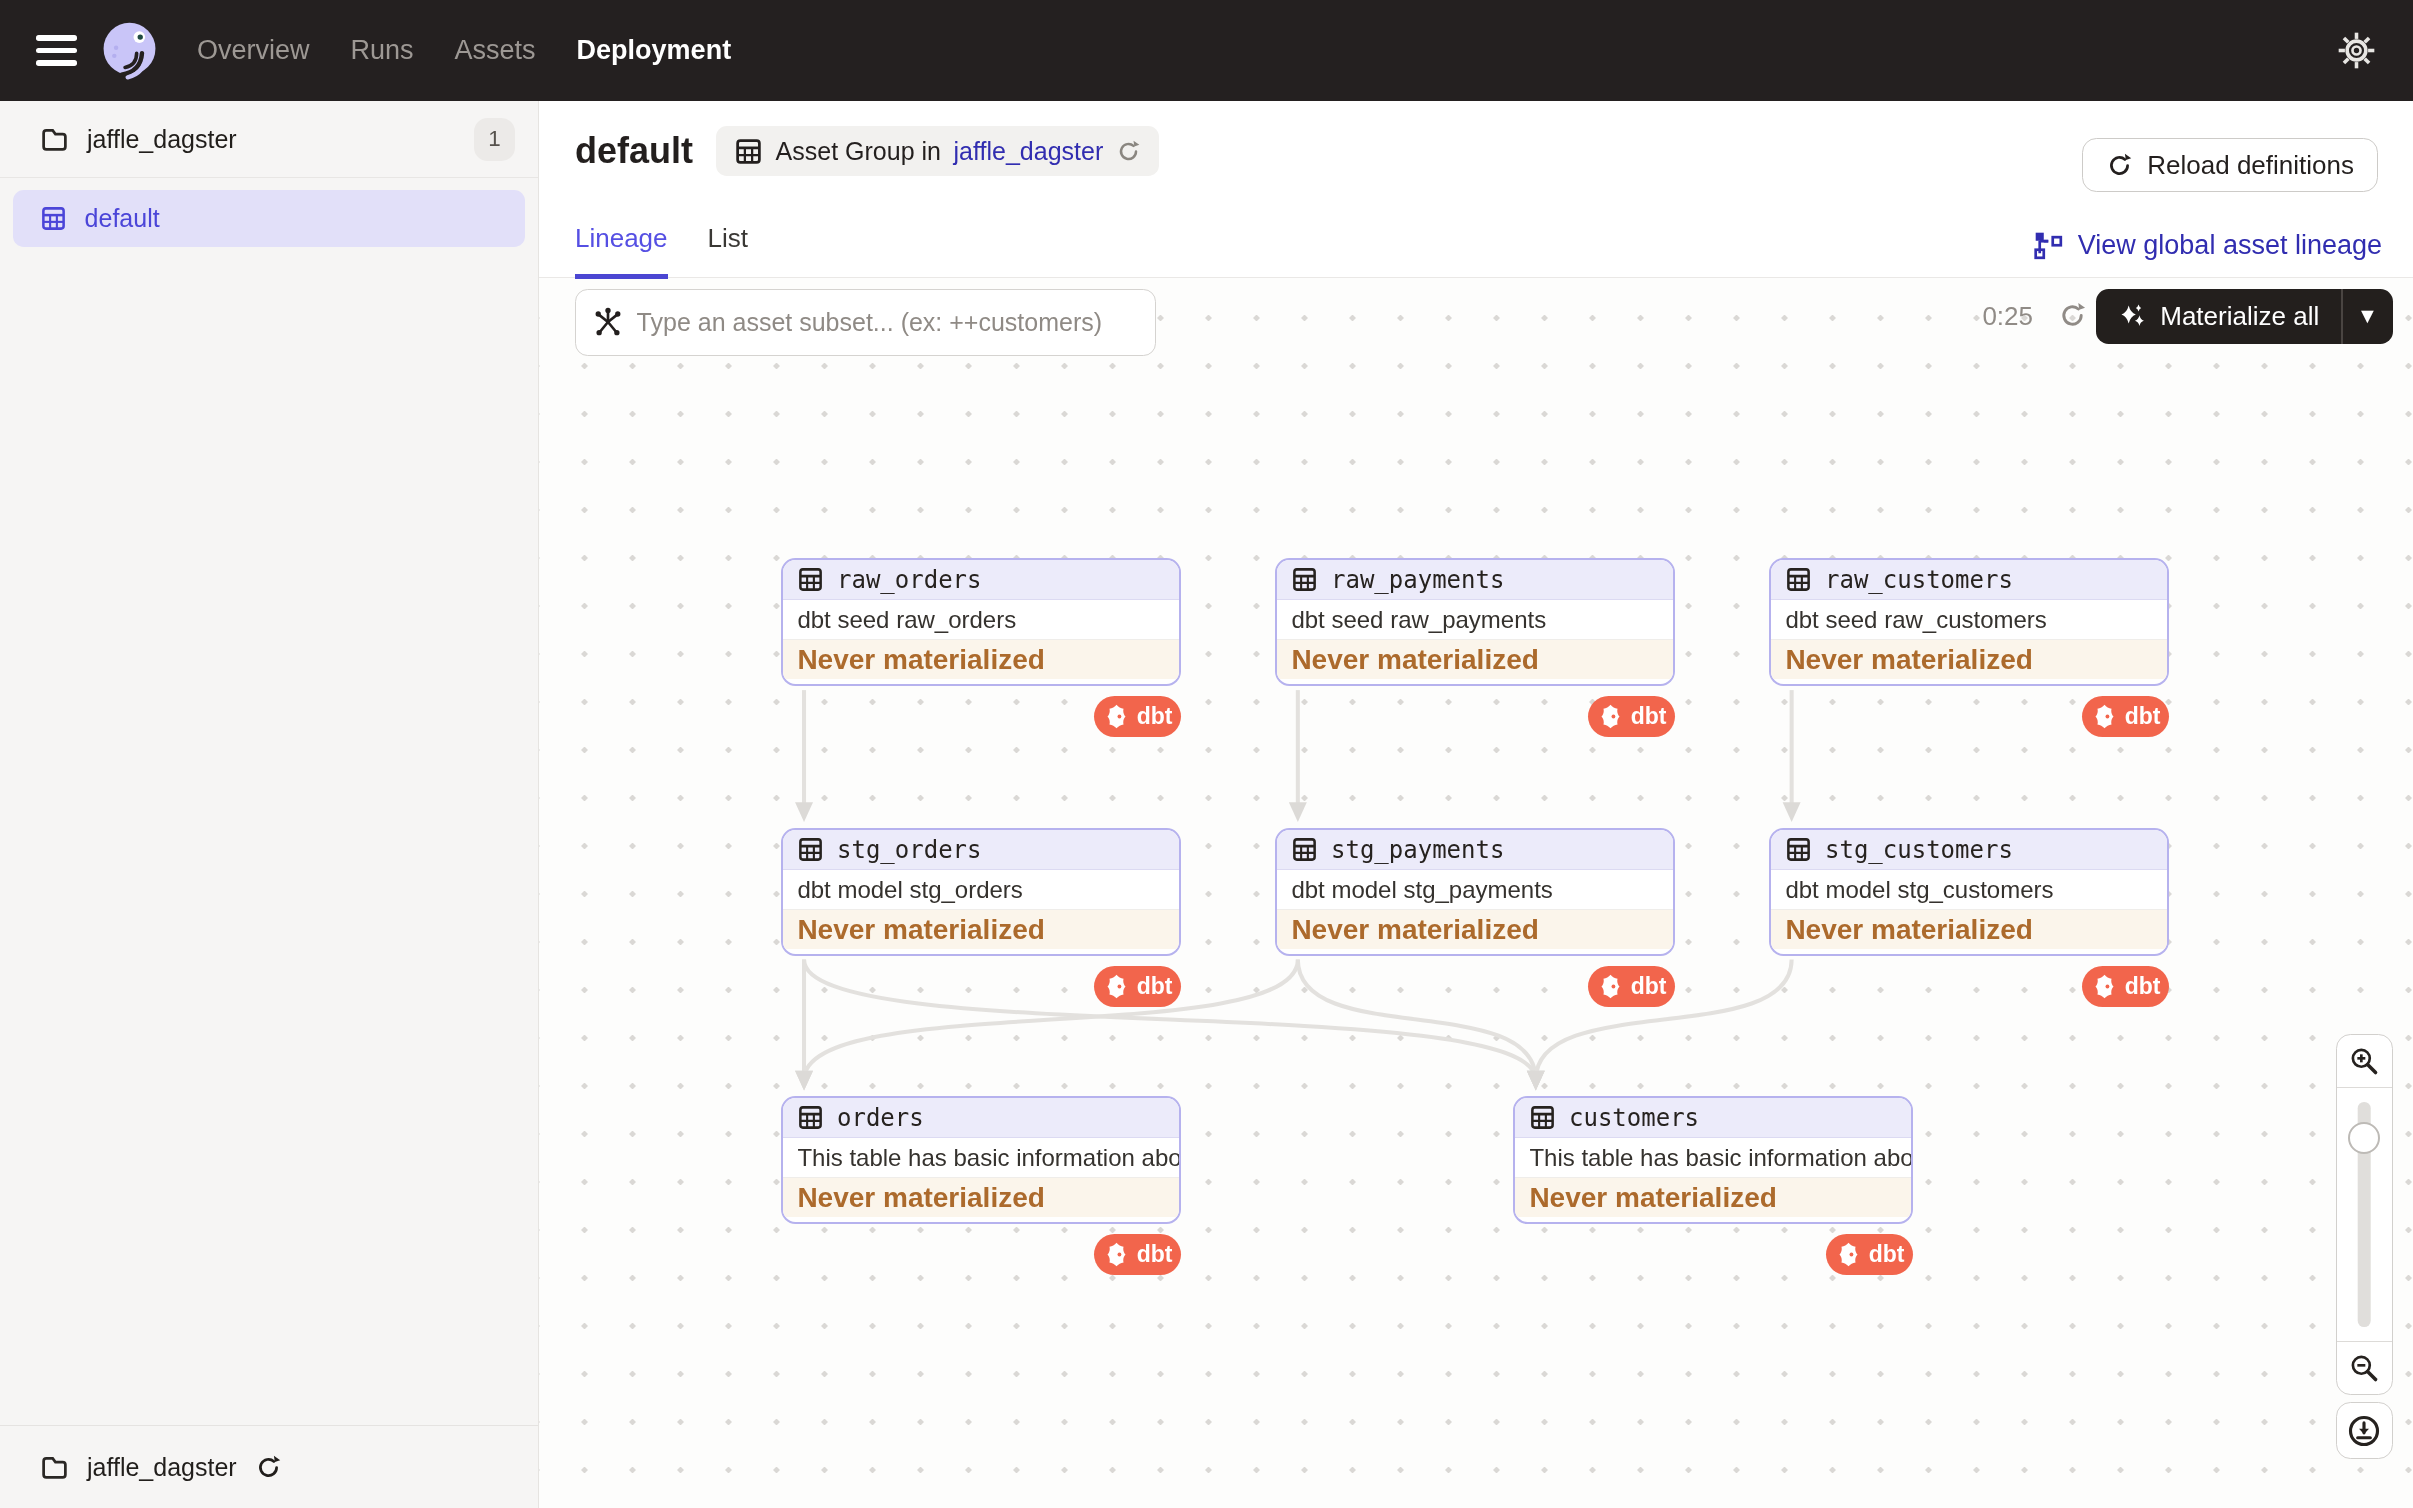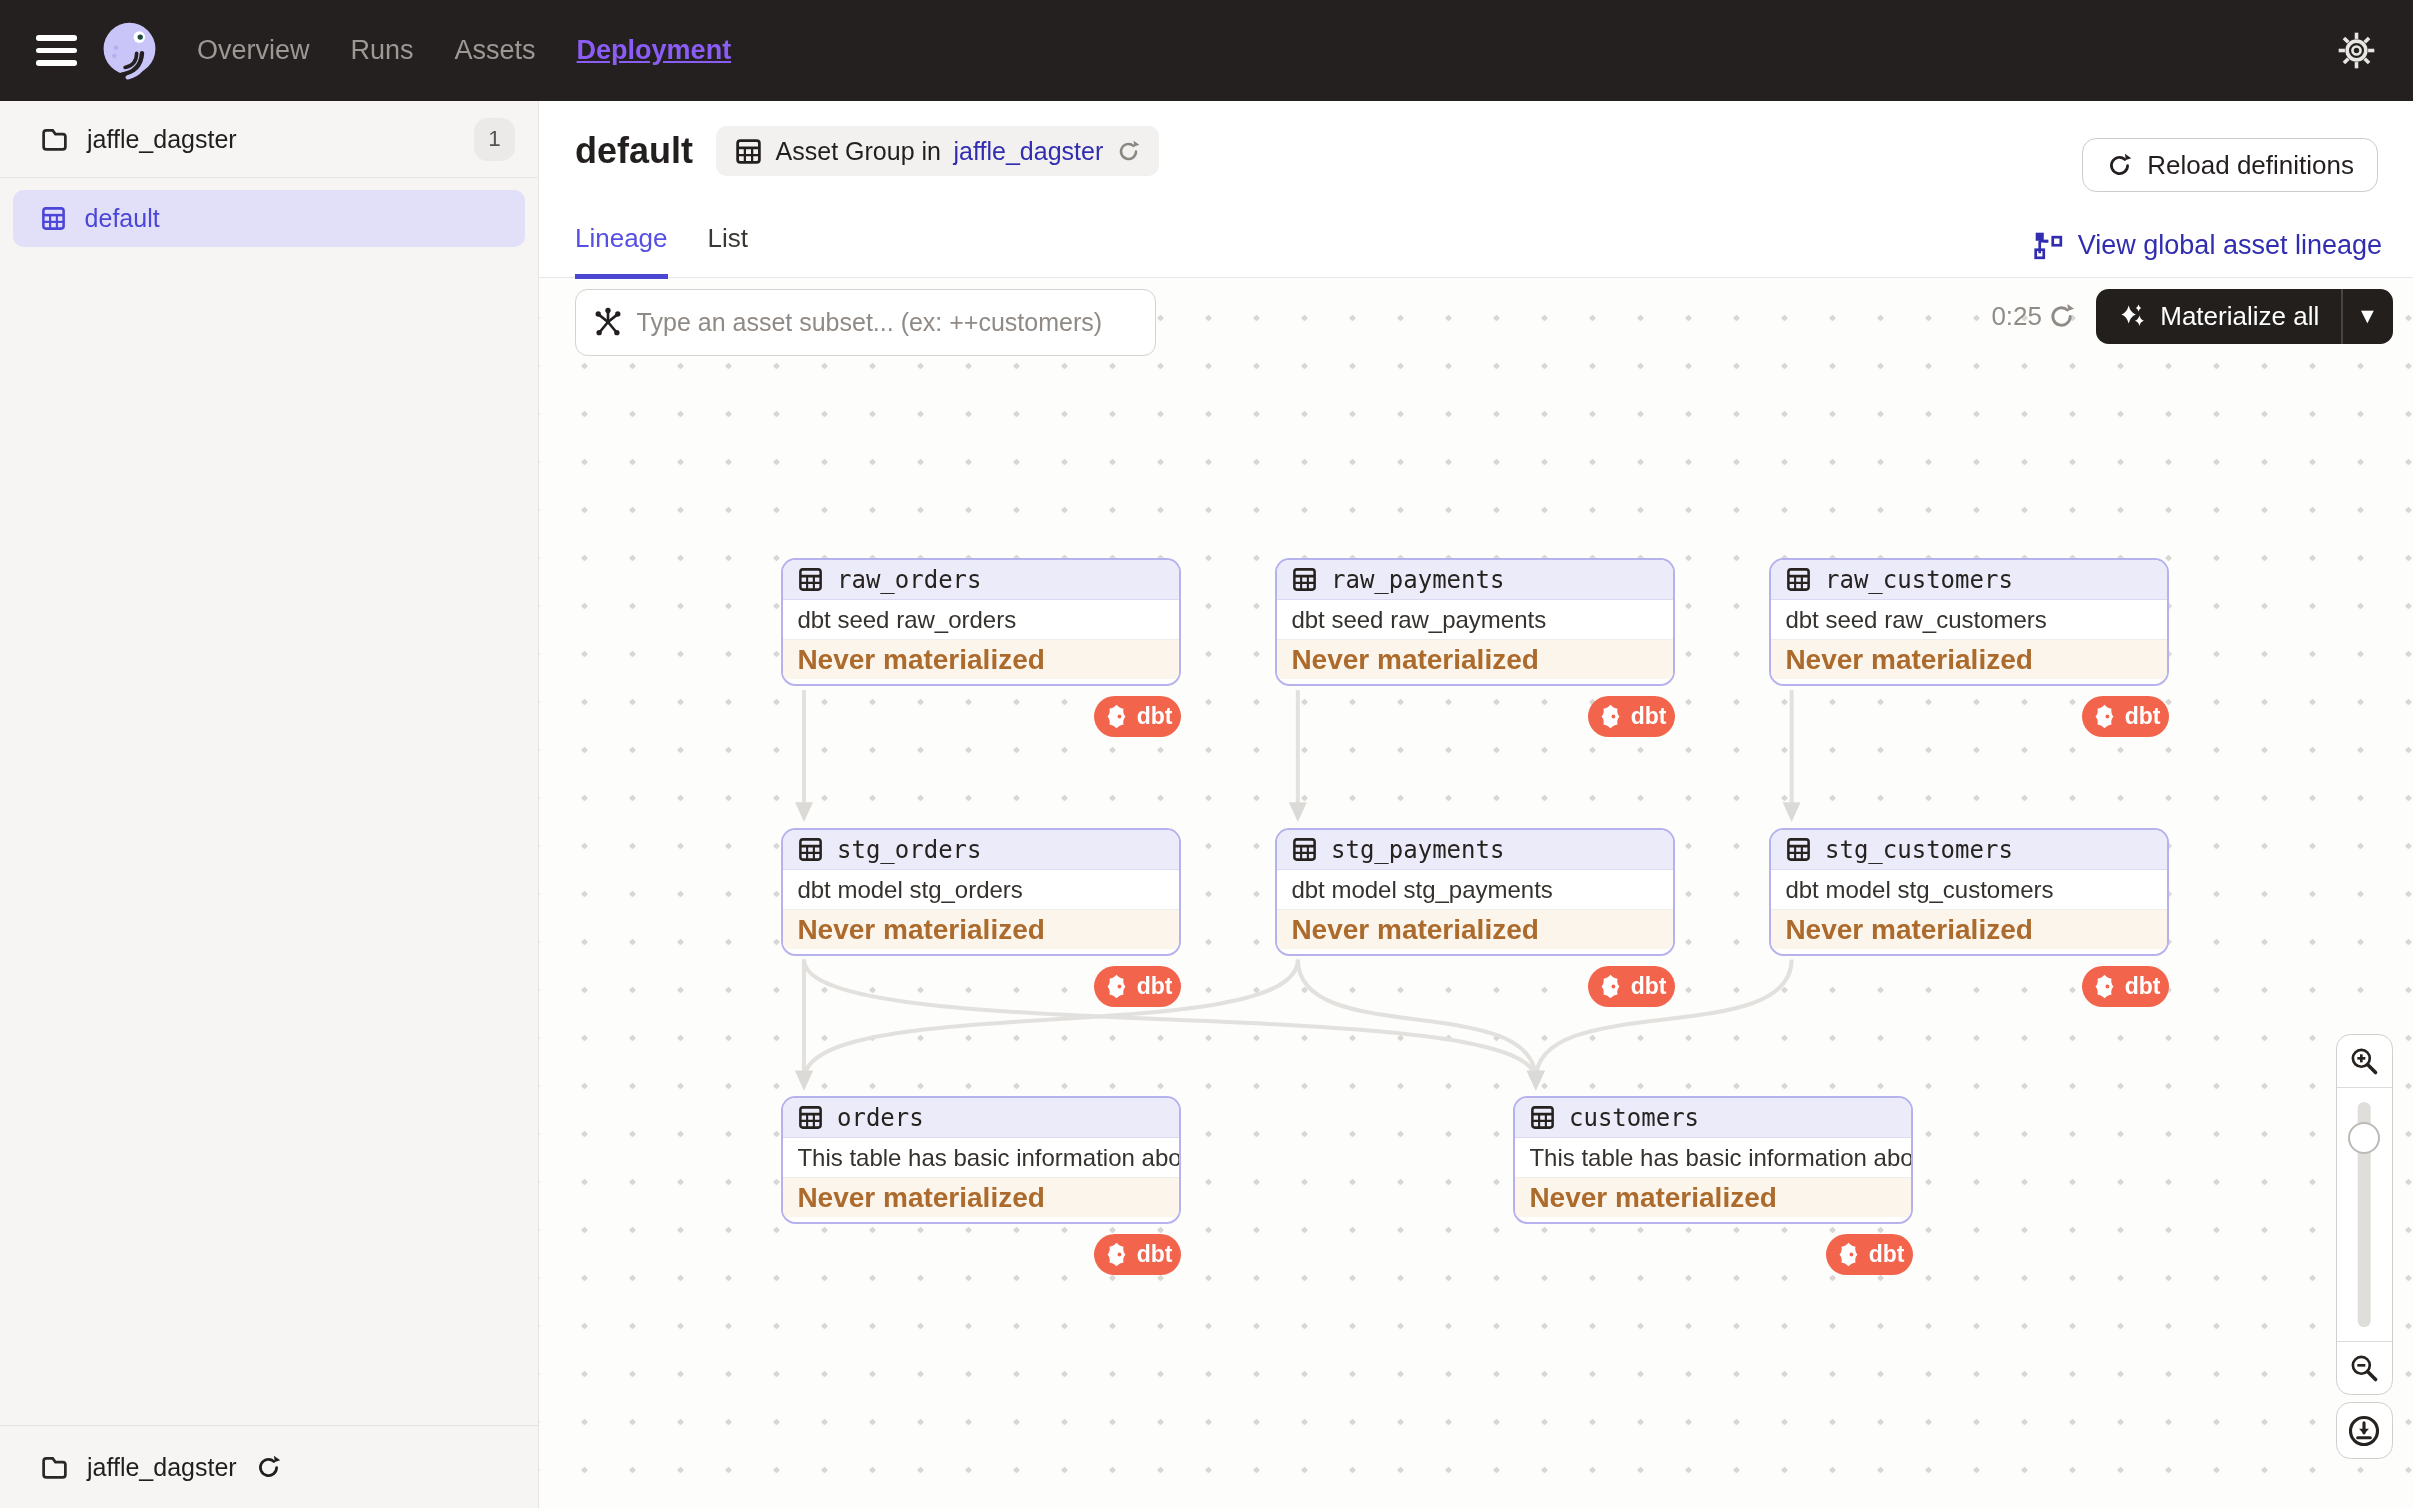--- a/index.html
+++ b/index.html
@@ -13,21 +13,21 @@
   
   .nav {
     position:absolute; left:0; top:0; width:2413px; height:101px;
     background:#242020; display:flex; align-items:center; padding:0 36px; z-index:50;
   }
   .burger { width:41px; height:30.5px; display:flex; flex-direction:column; justify-content:space-between; cursor:pointer; }
   .burger span { display:block; height:5.4px; border-radius:2.7px; background:#fff; }
   .logo { width:59px; height:59px; margin-left:23px; margin-right:38px; }
   .nav-items { display:flex; align-items:center; gap:41px; }
   .nav-item { font-size:27px; font-weight:500; color:#9D9894; cursor:pointer; }
-  .nav-item.active { color:#8b5cf6; font-weight:700;text-decoration:underline; }
+  .nav-item.active { color:#ffffff; font-weight:700; }
   .nav-right { margin-left:auto; display:flex; align-items:center; gap:30.5px; }
   .search-pill {
     width:289px; height:52px; border-radius:26px; background:#3B3633;
     display:flex; align-items:center; position:relative; cursor:text;
   }
   .search-iconwrap { width:52px; height:52px; border-radius:50%; background:#2B2623;
     display:flex; align-items:center; justify-content:center; flex:0 0 auto; }
   .search-pill input {
     background:transparent; border:none; outline:none; color:#E8E5E2; font-size:26px;
     width:153px; margin-left:12.6px; font-family:"Liberation Sans",sans-serif;
@@ -113,21 +113,21 @@
   .dbt-text { color:#fff; font-size:23px; font-weight:700; }
 
   
   .subset-input {
     position:absolute; left:36px; top:10.8px; width:581px; height:67px; background:#fff;
     border:1.8px solid #D5D3D0; border-radius:12.6px; display:flex; align-items:center; padding:0 16px; z-index:20;
   }
   .subset-input input { border:none; outline:none; font-size:25px; color:#231F1E; width:485px;
     margin-left:12.6px; font-family:"Liberation Sans",sans-serif; }
   .subset-input input::placeholder { color:#8F8A85; }
-  .timer-group { position:absolute; right:338px; top:23px; display:flex; align-items:center; gap:5px; z-index:20; }
+  .timer-group { position:absolute; right:327px; top:23px; display:flex; align-items:flex-start; gap:25px; z-index:20; }
   .timer { font-size:26px; color:#908B86; }
   .mat-btn {
     position:absolute; right:21.5px; top:10.8px; height:55px; background:#231F1D; border-radius:12.6px;
     display:flex; align-items:center; color:#fff; z-index:20; cursor:pointer;
   }
   .mat-main { display:flex; align-items:center; gap:12.6px; padding:0 21.5px; font-size:26px; font-weight:500; }
   .mat-split { width:1.8px; height:55px; background:#4A4542; }
   .mat-caret { width:50px; display:flex; align-items:center; justify-content:center; font-size:21.5px; }
 
   

